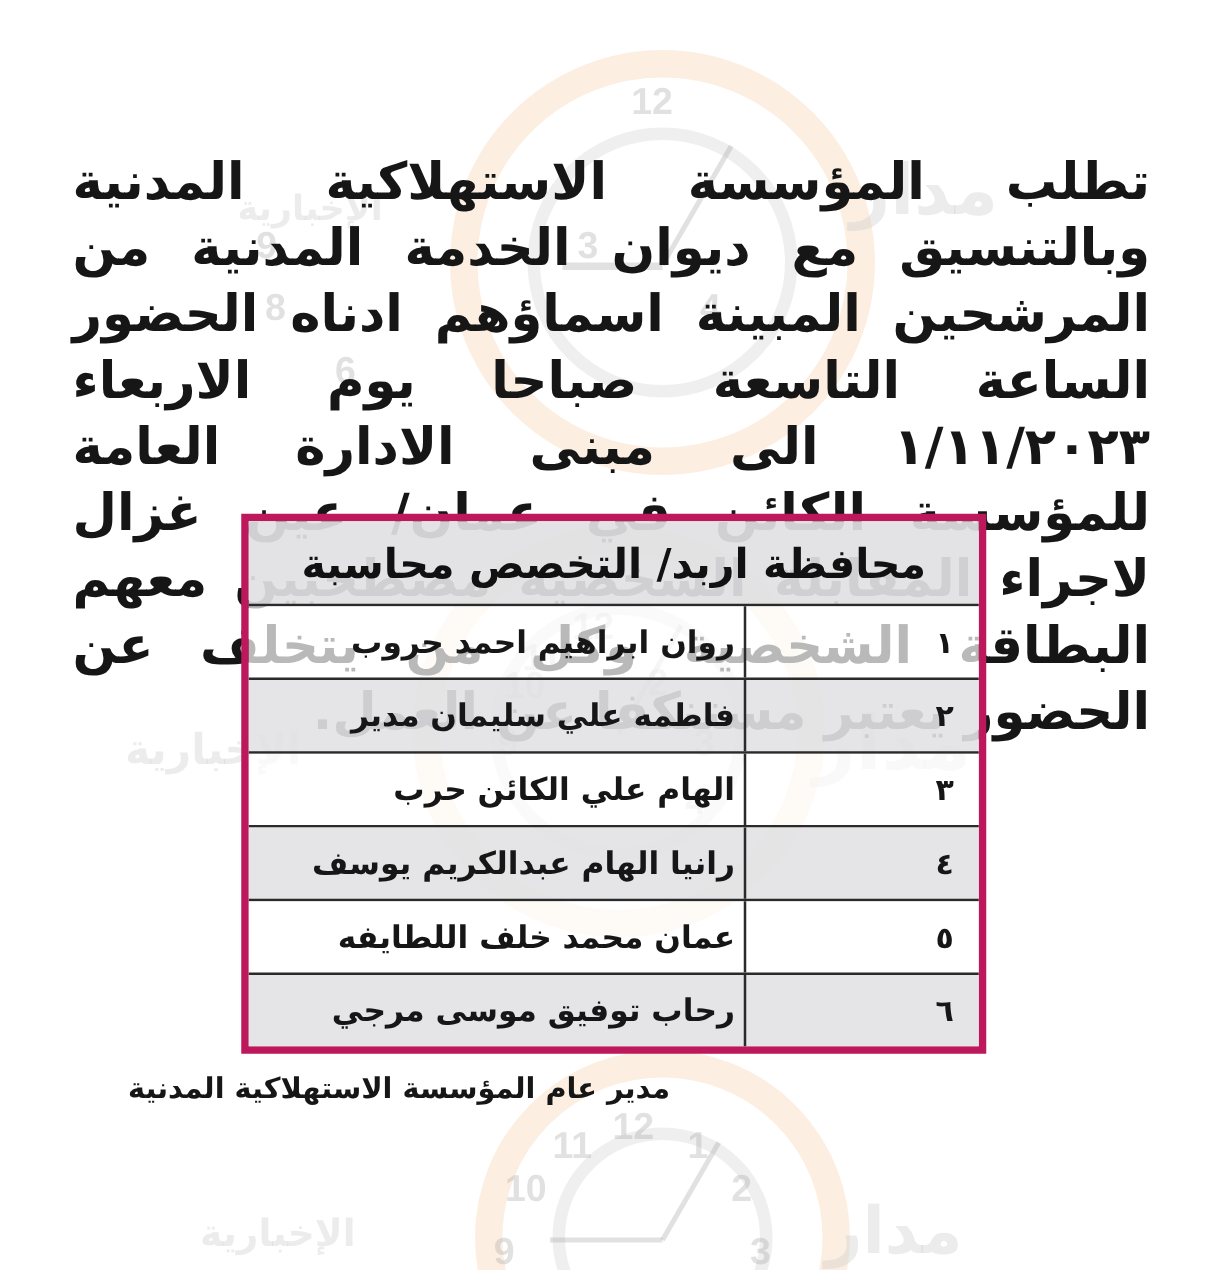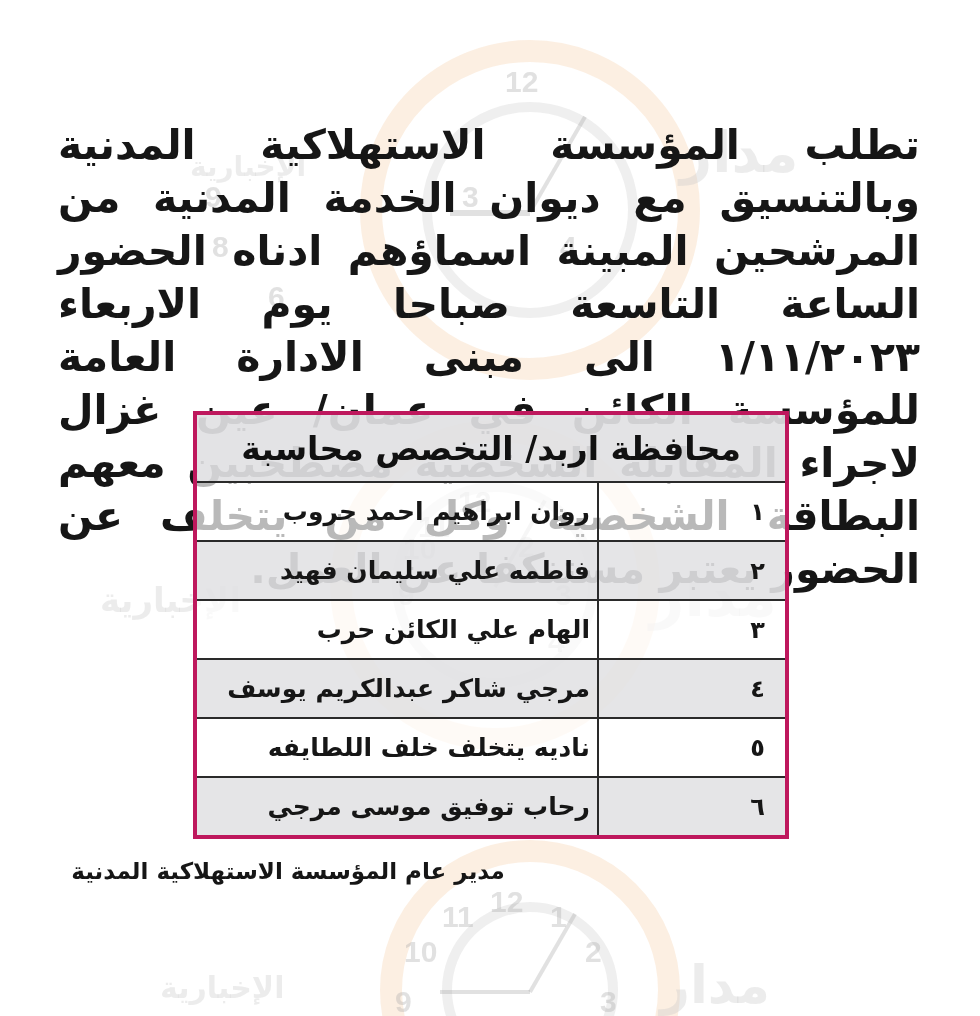--- a/index.html
+++ b/index.html
@@ -72,21 +72,21 @@
       direction: rtl;
     }
 
     
     .table {
       position: absolute;
       left: 193px;
       top: 411px;
       width: 596px;
       z-index: 1;
-      border: 4px solid #be185d;
+      border: 6px solid #be185d;
       box-sizing: border-box;
       direction: rtl;
     }
     .table-head {
       height: 66px;
       background: rgba(225,225,227,0.92);
       border-bottom: 2px solid #2a2a2a;
       display: flex;
       align-items: center;
       justify-content: center;
@@ -125,21 +125,21 @@
     }
 
     
     .signature {
       position: absolute;
       left: 40px;
       top: 850px;
       width: 496px;
       z-index: 1;
       direction: rtl;
-      text-align: center;
+      text-align: right;
       font-size: 23px;
       font-weight: bold;
       line-height: 42px;
     }
   </style>
 </head>
 <body>
 
 <div class="watermark">
 
@@ -192,33 +192,33 @@
 
 <div class="table">
   <div class="table-head">محافظة اربد/ التخصص محاسبة</div>
 
   <div class="row plain">
     <div class="cell-num">١</div>
     <div class="cell-name">روان ابراهيم احمد حروب</div>
   </div>
   <div class="row shaded">
     <div class="cell-num">٢</div>
-    <div class="cell-name">فاطمه علي سليمان فهيد</div>
+    <div class="cell-name">فاطمه علي سليمان مدير</div>
   </div>
   <div class="row plain">
     <div class="cell-num">٣</div>
     <div class="cell-name">الهام علي الكائن حرب</div>
   </div>
   <div class="row shaded">
     <div class="cell-num">٤</div>
-    <div class="cell-name">مرجي شاكر عبدالكريم يوسف</div>
+    <div class="cell-name">رانيا الهام عبدالكريم يوسف</div>
   </div>
   <div class="row plain">
     <div class="cell-num">٥</div>
-    <div class="cell-name">ناديه يتخلف خلف اللطايفه</div>
+    <div class="cell-name">عمان محمد خلف اللطايفه</div>
   </div>
   <div class="row shaded">
     <div class="cell-num">٦</div>
     <div class="cell-name">رحاب توفيق موسى مرجي</div>
   </div>
 </div>
 
 <div class="signature">
   <div>مدير عام المؤسسة الاستهلاكية المدنية</div>
 </div>

